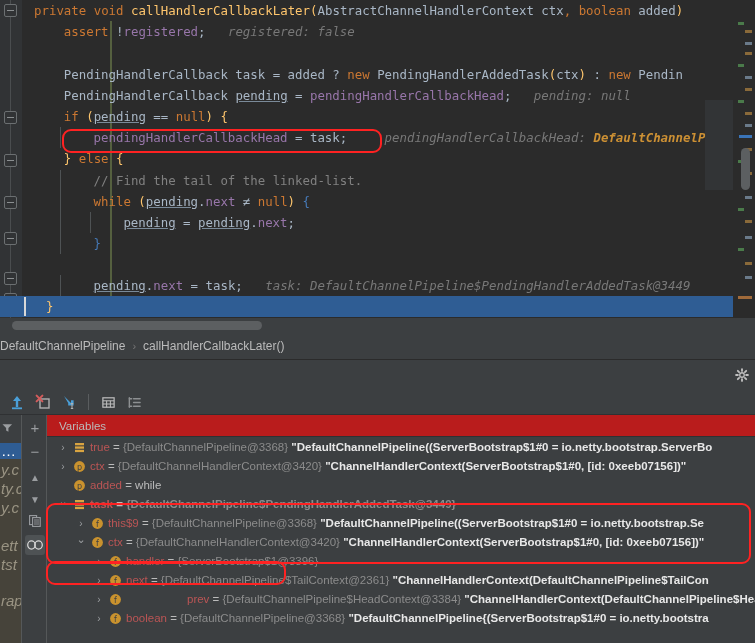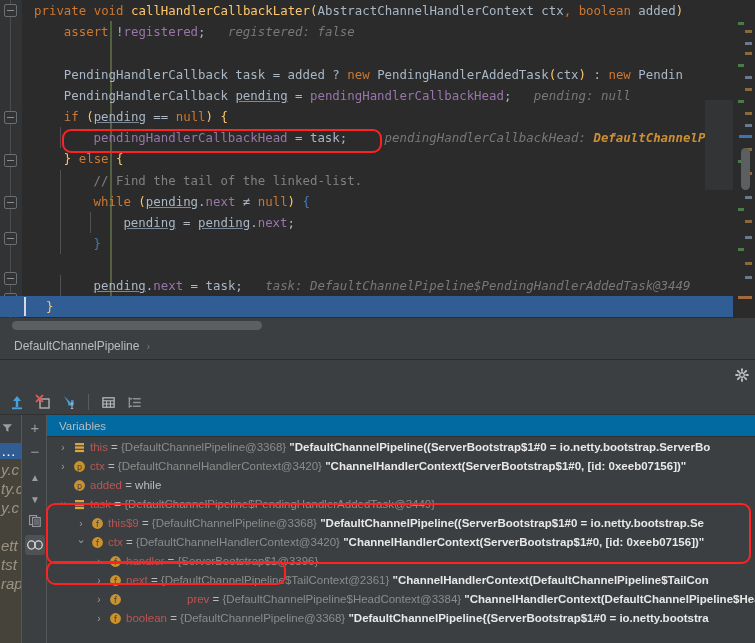--- a/index.html
+++ b/index.html
@@ -96,21 +96,21 @@
   }
   .ed-hbar-thumb {
     position: absolute; left: 12px; top: 3px; width: 250px; height: 9px;
     background: #5c5f61; border-radius: 5px;
   }
 
   
   .breadcrumb {
     position: absolute; left: 0; top: 333px; width: 755px; height: 26px;
     background: #3c3f41; color: #bbbbbb; font-size: 12px;
-    display: flex; align-items: center; padding-left: 14px;
+    display: flex; align-items: center; 
   }
   .bc-sep { color: #777; margin: 0 7px; font-size: 11px; }
   .bc-item { color: #bbbbbb; }
 
   
   .dbg-sep {
     position: absolute; left: 0; top: 359px; width: 755px; height: 1px;
     background: #2b2b2b;
   }
   .dbg-top {
@@ -166,21 +166,21 @@
     color: #9a9da0; font-size: 15px;
   }
   .vt-btn.active { background: #4e5254; border-radius: 3px; }
 
   .vars-main {
     position: absolute; left: 46px; top: 0; right: 0; height: 228px;
     background: #3c3f41; border-left: 1px solid #555859;
   }
   .vars-header {
     position: absolute; left: 0; top: 0; width: 709px; height: 22px;
-    background: #0369a1; color: #bbbbbb; font-size: 11.5px;
+    background: #b91c1c; color: #bbbbbb; font-size: 11.5px;
     display: flex; align-items: center; padding-left: 12px;
     border-bottom: 1px solid #2f3133;
   }
   .vars-list {
     position: absolute; left: 0; top: 23px; width: 709px; bottom: 0;
     overflow: hidden;
   }
   .vrow {
     position: relative; height: 19px; line-height: 19px;
     font-size: 11.5px; white-space: nowrap; color: #bbbbbb;
@@ -255,20 +255,21 @@
     <div class="redbox" style="left:62px; top:129px; width:320px; height:24px;"></div>
   </div>
 
   <div class="ed-hbar-track" style="top:318px;">
     <div class="ed-hbar-thumb"></div>
   </div>
 
   <div class="breadcrumb">
     <span class="bc-item">DefaultChannelPipeline</span>
     <span class="bc-sep">›</span>
+    <span class="bc-item">callHandlerCallbackLater()</span>
   </div>
 
   <div class="dbg-sep"></div>
   <div class="dbg-top">
     <span class="gear-ic">
       <svg width="14" height="14" viewBox="0 0 16 16">
         <circle cx="8" cy="8" r="2.6" fill="none" stroke="#c0c0c0" stroke-width="1.5"></circle>
         <g stroke="#c0c0c0" stroke-width="2.1" stroke-linecap="round">
           <line x1="8" y1="1.2" x2="8" y2="3.3"></line>
           <line x1="8" y1="12.7" x2="8" y2="14.8"></line>
@@ -339,21 +340,21 @@
         </svg>
       </span>
       <div id="frames-peek-rows">
           <div class="fp-row sel" style="top: 28px;">…ell</div>
           <div class="fp-row" style="top: 47px;">y.c</div>
           <div class="fp-row" style="top: 66px;">ty.c</div>
           <div class="fp-row" style="top: 85px;">y.c</div>
           <div class="fp-row" style="top: 104px;"></div>
           <div class="fp-row" style="top: 123px;">ett</div>
           <div class="fp-row" style="top: 142px;">tst</div>
-          <div class="fp-row" style="top: 161px;">rap</div>
+          <div class="fp-row" style="top: 178px;">rap</div>
         </div>
     </div>
 
     <div class="vtoolcol">
       <div class="vt-btn" style="top:2px;">+</div>
       <div class="vt-btn" style="top:26px;">−</div>
       <div class="vt-btn" style="top:52px;font-size:10px;">▲</div>
       <div class="vt-btn" style="top:74px;font-size:10px;">▼</div>
       <div class="vt-btn" style="top:96px;">
         <svg width="12" height="12" viewBox="0 0 12 12">
@@ -377,21 +378,21 @@
     <div class="vars-main">
       <div class="vars-header">Variables</div>
       <div class="vars-list" id="vars-list">
           <div class="vrow">
             <span class="chev" style="left: 10px;">›</span>
             <span class="vic" style="left: 26px;"><svg width="13" height="13" viewBox="0 0 13 13">
                 <rect x="2" y="2" width="9" height="2.3" fill="#d9a441"></rect>
                 <rect x="2" y="5.4" width="9" height="2.3" fill="#d9a441"></rect>
                 <rect x="2" y="8.8" width="9" height="2.3" fill="#d9a441"></rect>
               </svg></span>
-            <span style="position: absolute; left: 43px;"><span class="vname">this</span><span class="veq"> = </span><span class="vref">{DefaultChannelPipeline@3368}</span><span class="vstr"> "DefaultChannelPipeline((ServerBootstrap$1#0 = io.netty.bootstrap.ServerBo</span></span>
+            <span style="position: absolute; left: 43px;"><span class="vname">true</span><span class="veq"> = </span><span class="vref">{DefaultChannelPipeline@3368}</span><span class="vstr"> "DefaultChannelPipeline((ServerBootstrap$1#0 = io.netty.bootstrap.ServerBo</span></span>
           </div>
           <div class="vrow">
             <span class="chev" style="left: 10px;">›</span>
             <span class="vic" style="left: 26px;"><svg width="13" height="13" viewBox="0 0 13 13">
                 <circle cx="6.5" cy="6.5" r="5.4" fill="#c9922e"></circle>
                 <text x="6.5" y="9.5" text-anchor="middle" font-size="8" font-family="DejaVu Sans, sans-serif" fill="#3c3f41">p</text>
               </svg></span>
             <span style="position: absolute; left: 43px;"><span class="vname">ctx</span><span class="veq"> = </span><span class="vref">{DefaultChannelHandlerContext@3420}</span><span class="vstr"> "ChannelHandlerContext(ServerBootstrap$1#0, [id: 0xeeb07156])"</span></span>
           </div>
           <div class="vrow">
@@ -401,21 +402,21 @@
               </svg></span>
             <span style="position: absolute; left: 43px;"><span class="vname">added</span><span class="veq"> = </span><span class="vbool">while</span></span>
           </div>
           <div class="vrow">
             <span class="chev" style="left: 10px; top: 0px; font-size: 11px;">⌄</span>
             <span class="vic" style="left: 26px;"><svg width="13" height="13" viewBox="0 0 13 13">
                 <rect x="2" y="2" width="9" height="2.3" fill="#d9a441"></rect>
                 <rect x="2" y="5.4" width="9" height="2.3" fill="#d9a441"></rect>
                 <rect x="2" y="8.8" width="9" height="2.3" fill="#d9a441"></rect>
               </svg></span>
-            <span style="position: absolute; left: 43px;"><span class="vname">task</span><span class="veq"> = </span><span class="vref">{DefaultChannelPipeline$PendingHandlerAddedTask@3449}</span></span>
+            <span style="position: absolute; left: 43px; font-weight: bold;"><span class="vname">task</span><span class="veq"> = </span><span class="vref">{DefaultChannelPipeline$PendingHandlerAddedTask@3449}</span></span>
           </div>
           <div class="vrow">
             <span class="chev" style="left: 28px;">›</span>
             <span class="vic" style="left: 44px;"><svg width="13" height="13" viewBox="0 0 13 13">
                 <circle cx="6.5" cy="6.5" r="5.4" fill="#c9922e"></circle>
                 <text x="6.5" y="9.5" text-anchor="middle" font-size="8" font-family="DejaVu Sans, sans-serif" fill="#3c3f41">f</text>
               </svg></span>
             <span style="position: absolute; left: 61px;"><span class="vname">this$9</span><span class="veq"> = </span><span class="vref">{DefaultChannelPipeline@3368}</span><span class="vstr"> "DefaultChannelPipeline((ServerBootstrap$1#0 = io.netty.bootstrap.Se</span></span>
           </div>
           <div class="vrow">

